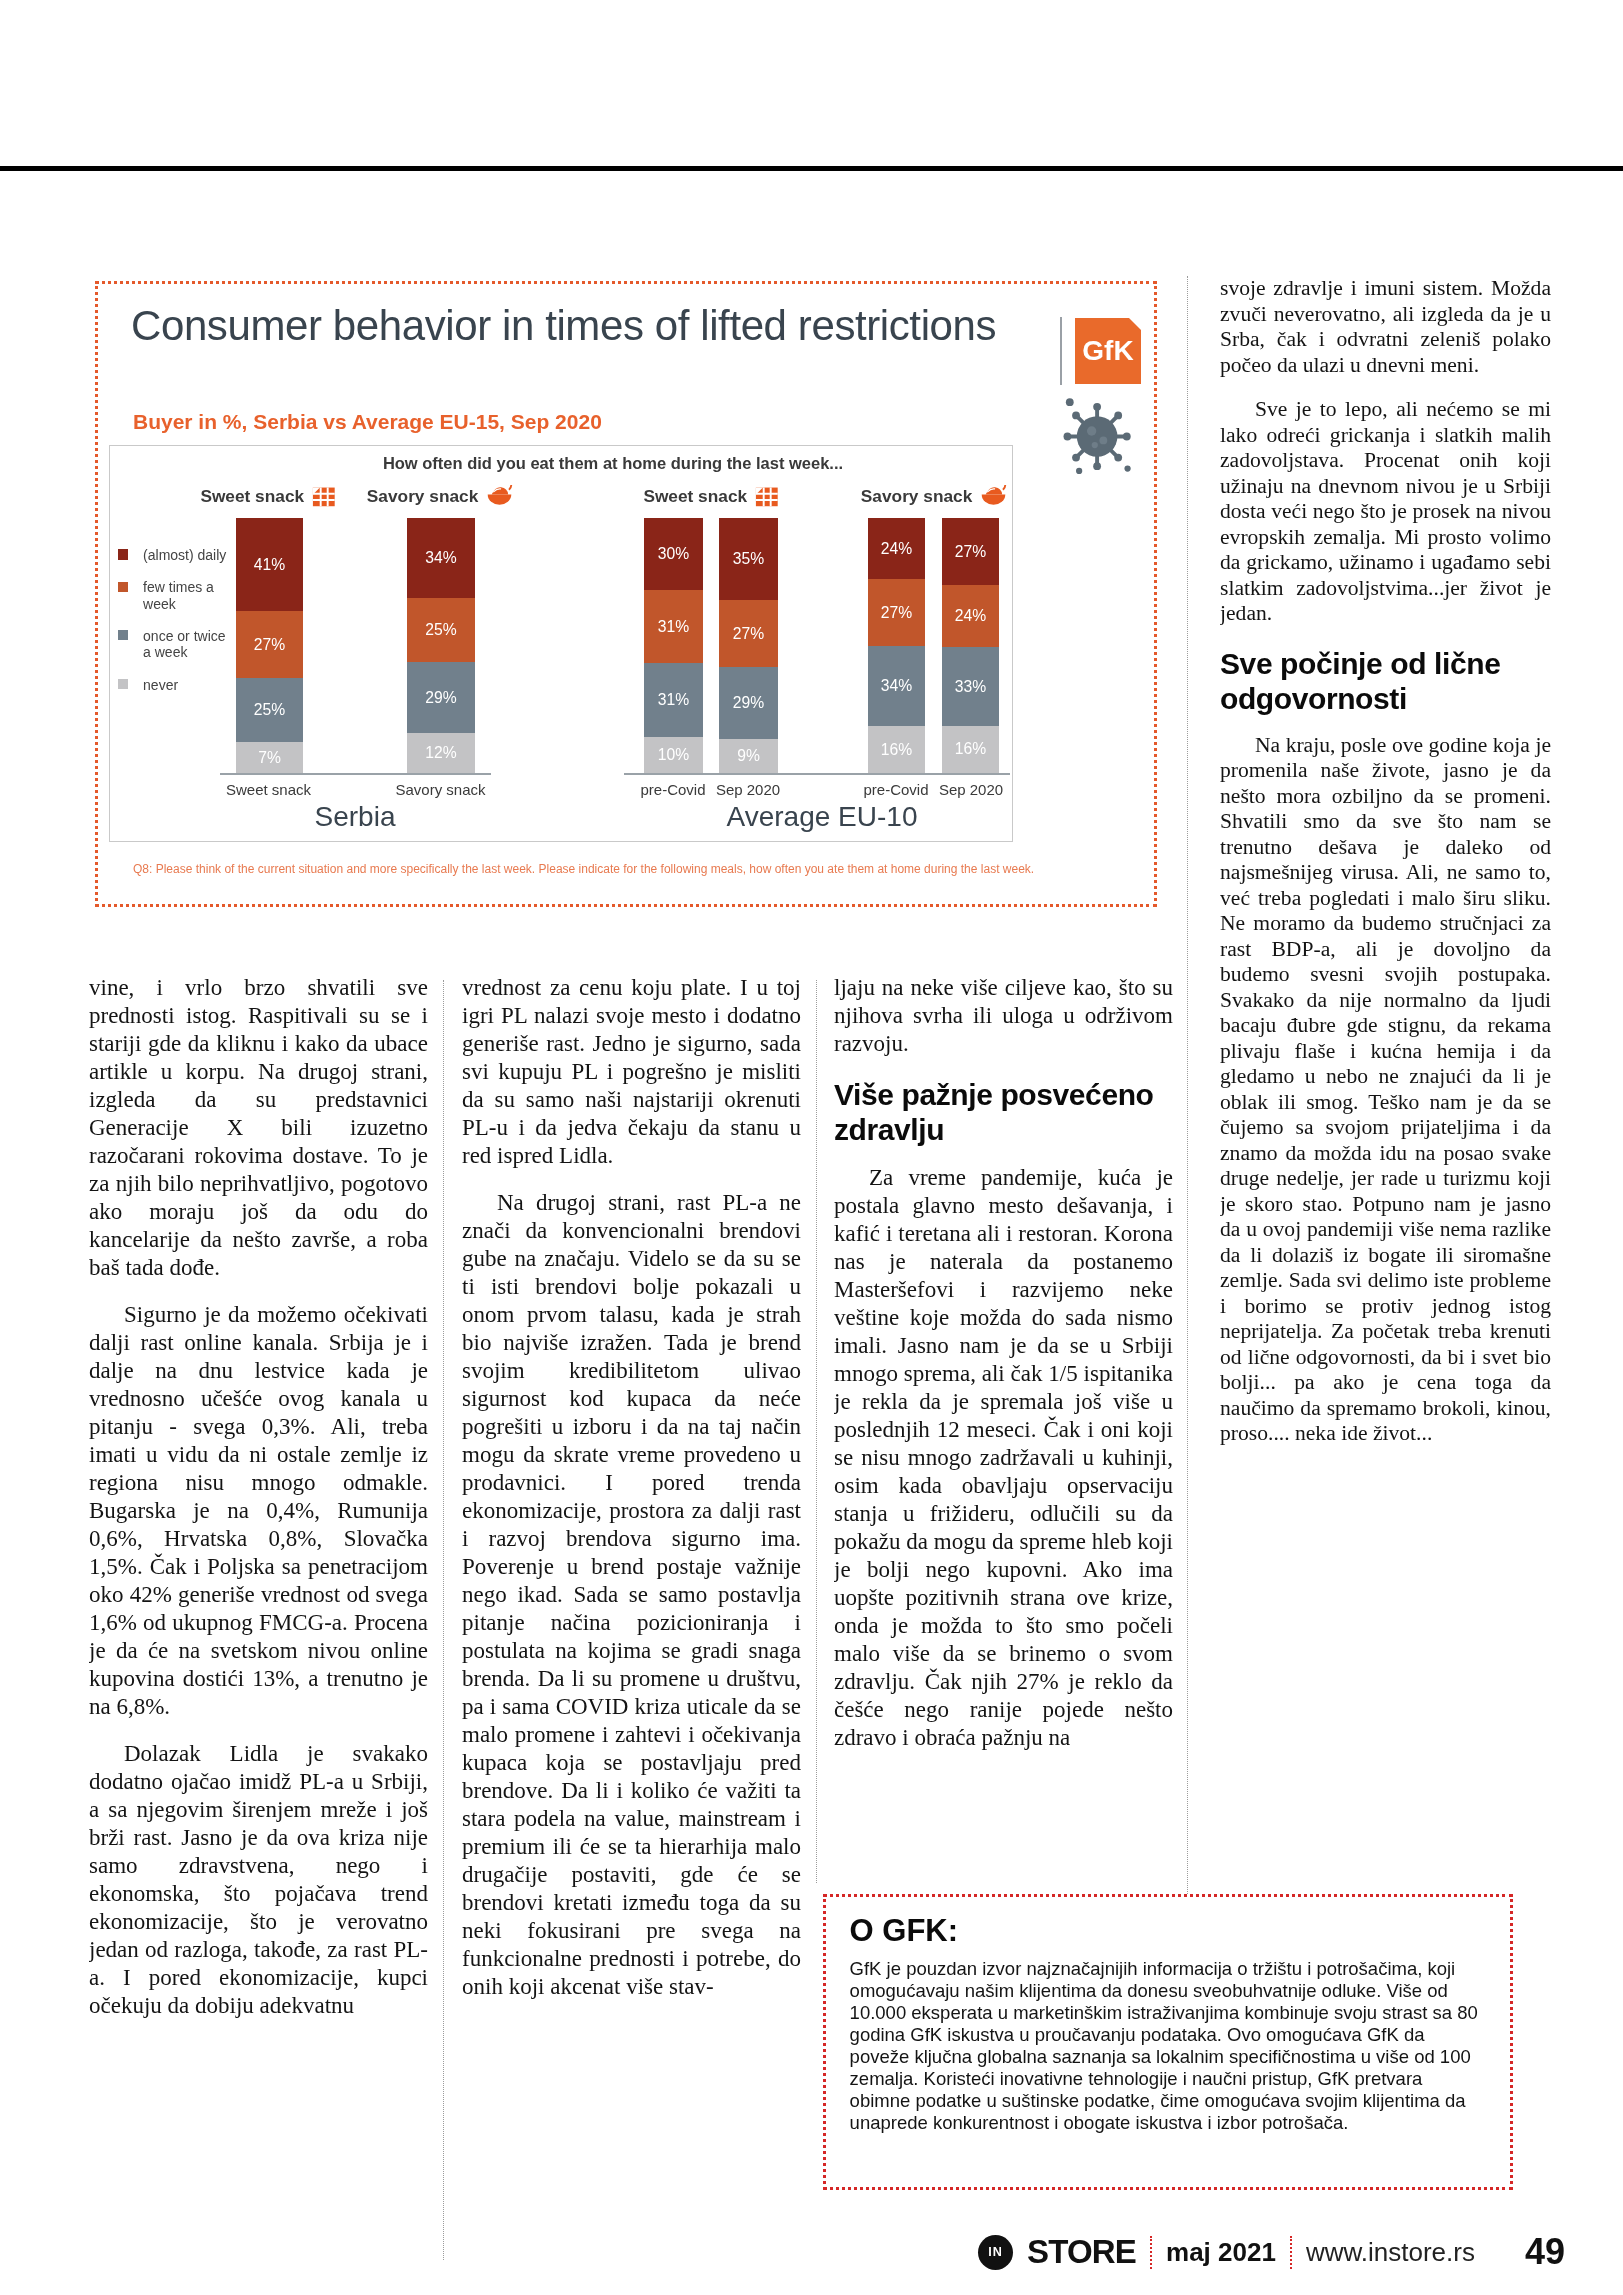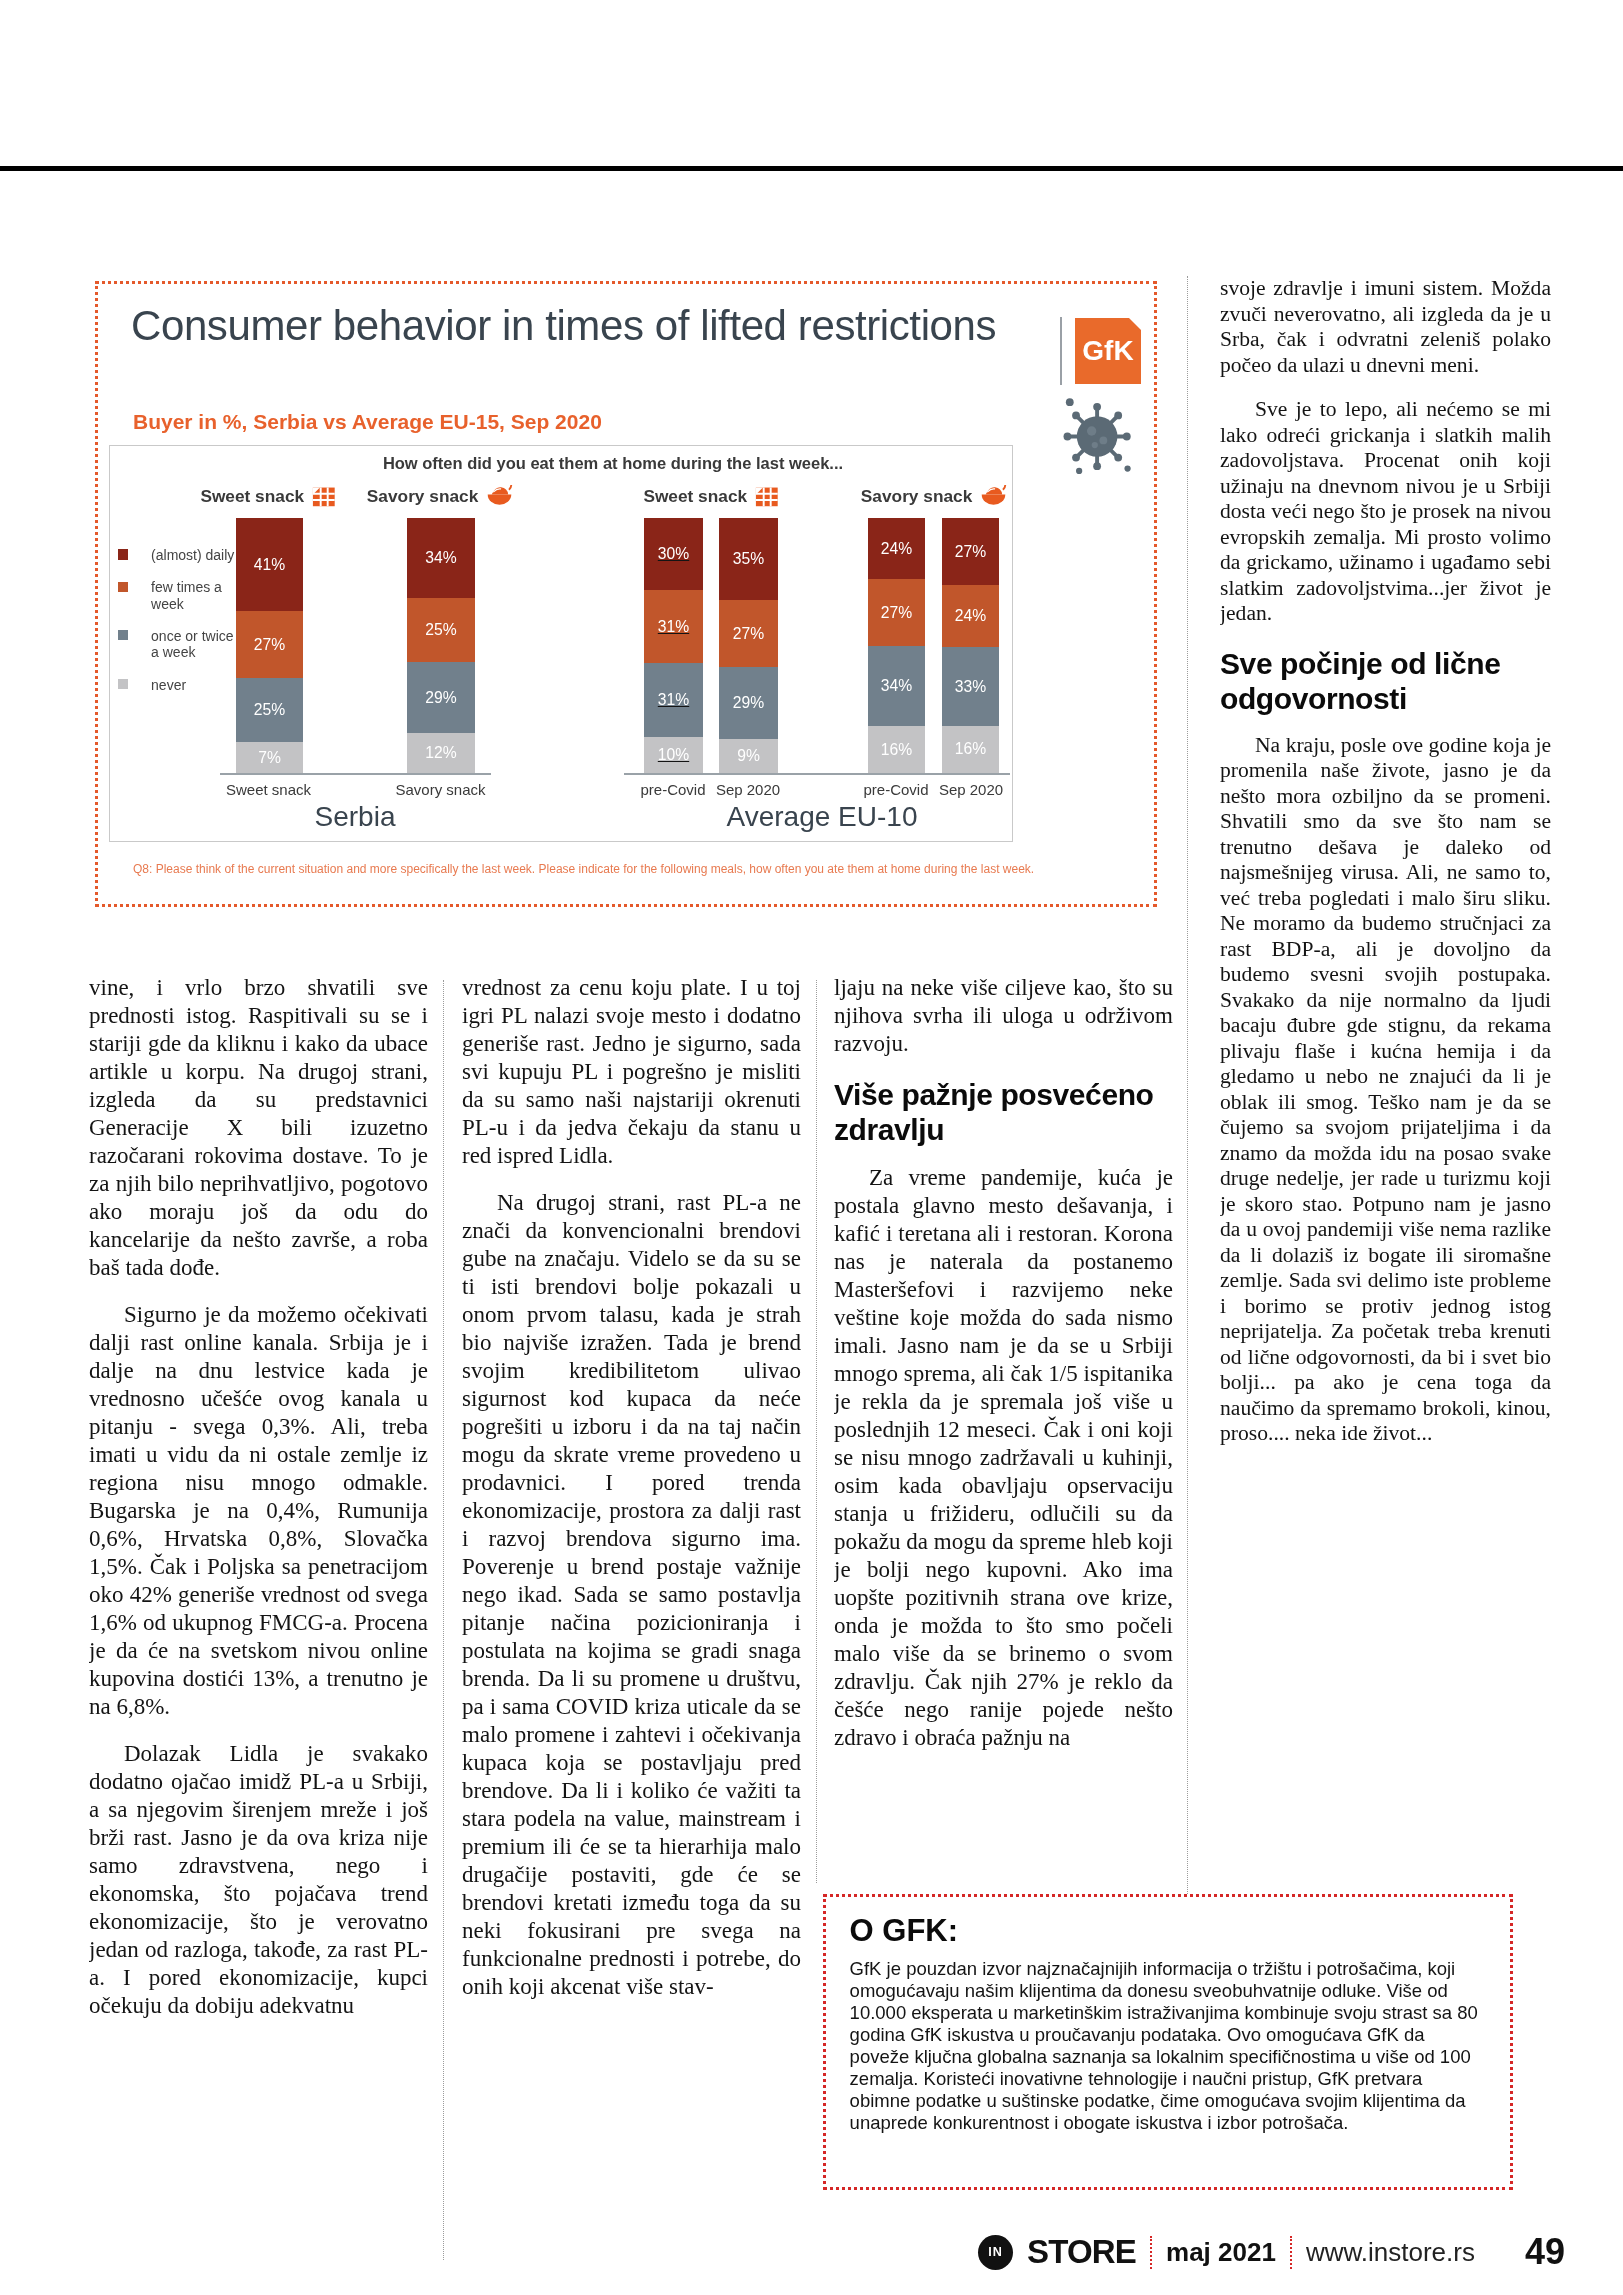--- a/index.html
+++ b/index.html
@@ -26,21 +26,21 @@
 
   .panel{position:absolute;left:11px;top:161px;width:904px;height:397px;
          border:1.6px solid #c9c9c9;background:#fff;box-sizing:border-box;}
   .q-header{position:absolute;left:228px;top:7.9px;width:550px;text-align:center;
          font-family:"Liberation Sans",sans-serif;font-weight:700;font-size:16.5px;color:#3a3a3a;}
   .hd{position:absolute;top:35px;height:31px;display:flex;align-items:center;justify-content:center;gap:7.9px;
       font-family:"Liberation Sans",sans-serif;font-weight:700;font-size:17.3px;color:#3a3a3a;}
   .hd svg{flex:0 0 auto;}
   .legend{position:absolute;left:7.9px;top:101px;width:118px;
       font-family:"Liberation Sans",sans-serif;font-size:14px;color:#444;}
-  .lg-row{display:flex;gap:23px;margin-bottom:15.7px;line-height:16.5px;}
+  .lg-row{display:flex;gap:15px;margin-bottom:15.7px;line-height:16.5px;}
   .lg-row .sw{flex:0 0 auto;width:10.2px;height:10.2px;margin-top:2.4px;}
   .vbar{position:absolute;top:72px;height:255px;display:flex;flex-direction:column;}
   .vbar .seg{display:flex;align-items:center;justify-content:center;
       font-family:"Liberation Sans",sans-serif;font-size:15.7px;color:#fff;overflow:hidden;}
   .axis{position:absolute;top:327px;height:1.6px;background:#9aa2a8;}
   .xlab{position:absolute;top:335px;text-align:center;
       font-family:"Liberation Sans",sans-serif;font-size:15px;color:#3a3a3a;}
   .glab{position:absolute;top:355px;width:236px;text-align:center;
       font-family:"Liberation Sans",sans-serif;font-size:28px;color:#39444e;}
   .q8{position:absolute;left:35px;top:578px;width:982px;
@@ -194,21 +194,21 @@
           <div class="seg" style="flex-grow: 27; background: rgb(193, 86, 43);">27%</div>
           <div class="seg" style="flex-grow: 25; background: rgb(113, 128, 140);">25%</div>
           <div class="seg" style="flex-grow: 7; background: rgb(195, 195, 197);">7%</div>
         </div>
       <div class="vbar" style="left:297px;width:68px;">
           <div class="seg" style="flex-grow: 34; background: rgb(138, 37, 24);">34%</div>
           <div class="seg" style="flex-grow: 25; background: rgb(193, 86, 43);">25%</div>
           <div class="seg" style="flex-grow: 29; background: rgb(113, 128, 140);">29%</div>
           <div class="seg" style="flex-grow: 12; background: rgb(195, 195, 197);">12%</div>
         </div>
-      <div class="vbar" style="left:534px;width:59px;text-decoration:underline;">
+      <div class="vbar" style="left:534px;width:59px;">
           <div class="seg" style="flex-grow: 30; background: rgb(138, 37, 24);">30%</div>
           <div class="seg" style="flex-grow: 31; background: rgb(193, 86, 43);">31%</div>
           <div class="seg" style="flex-grow: 31; background: rgb(113, 128, 140);">31%</div>
           <div class="seg" style="flex-grow: 10; background: rgb(195, 195, 197);">10%</div>
         </div>
       <div class="vbar" style="left:609px;width:59px;">
           <div class="seg" style="flex-grow: 35; background: rgb(138, 37, 24);">35%</div>
           <div class="seg" style="flex-grow: 27; background: rgb(193, 86, 43);">27%</div>
           <div class="seg" style="flex-grow: 29; background: rgb(113, 128, 140);">29%</div>
           <div class="seg" style="flex-grow: 9; background: rgb(195, 195, 197);">9%</div>

